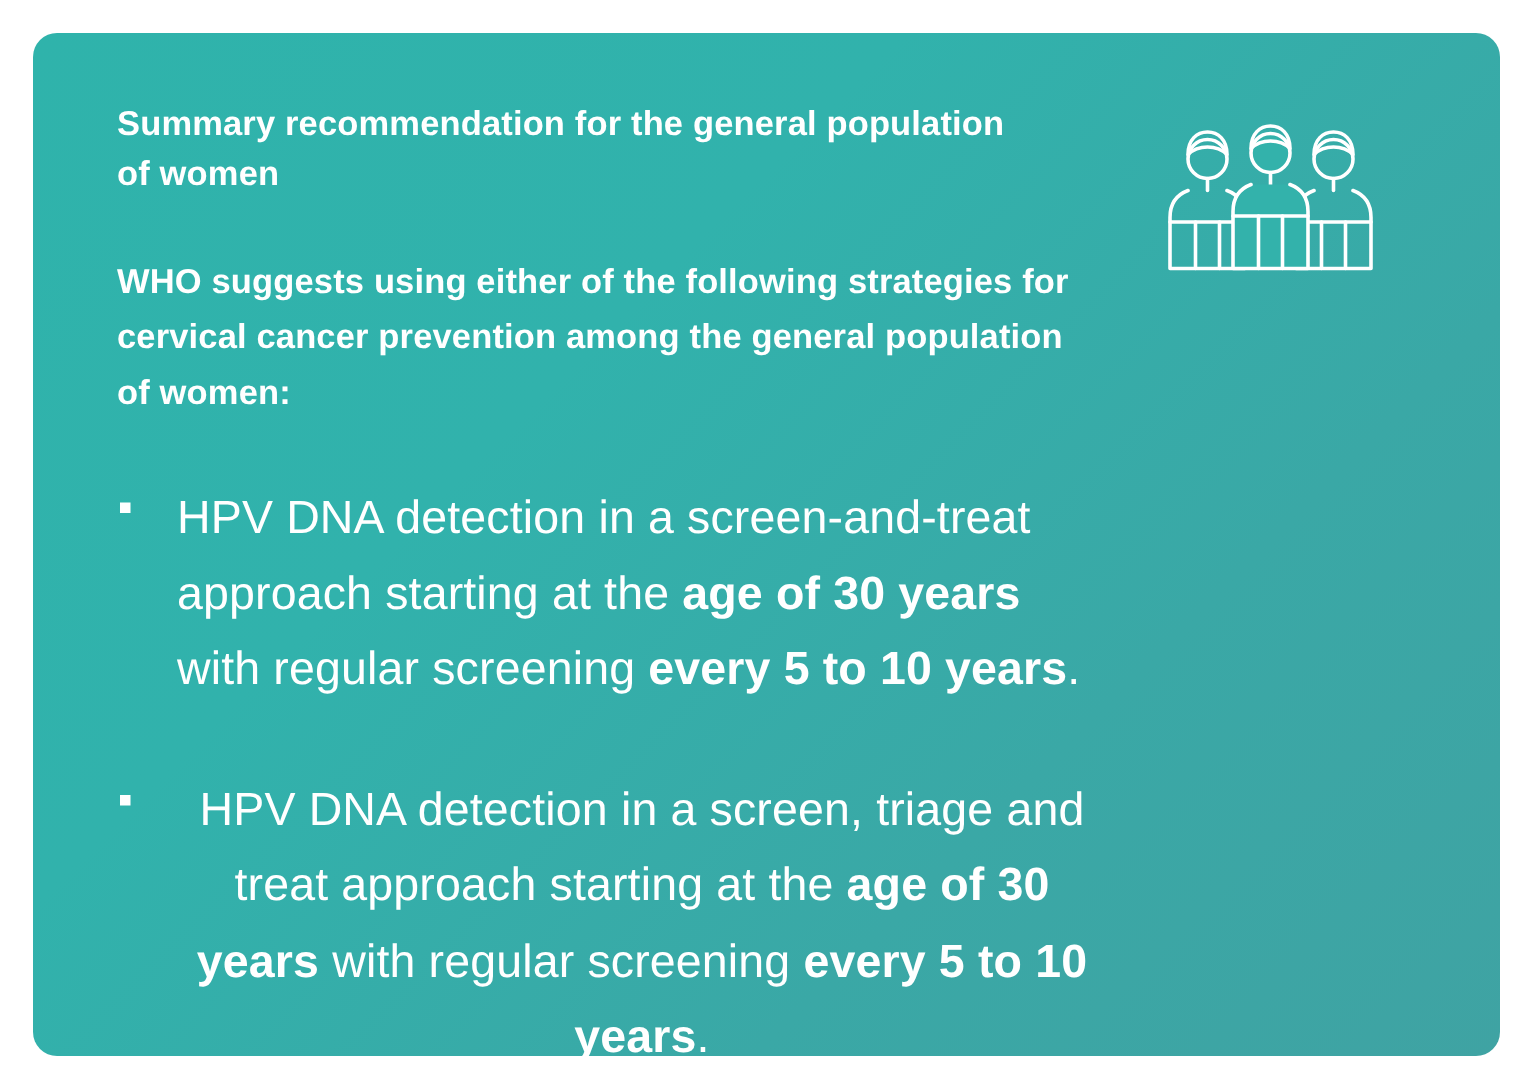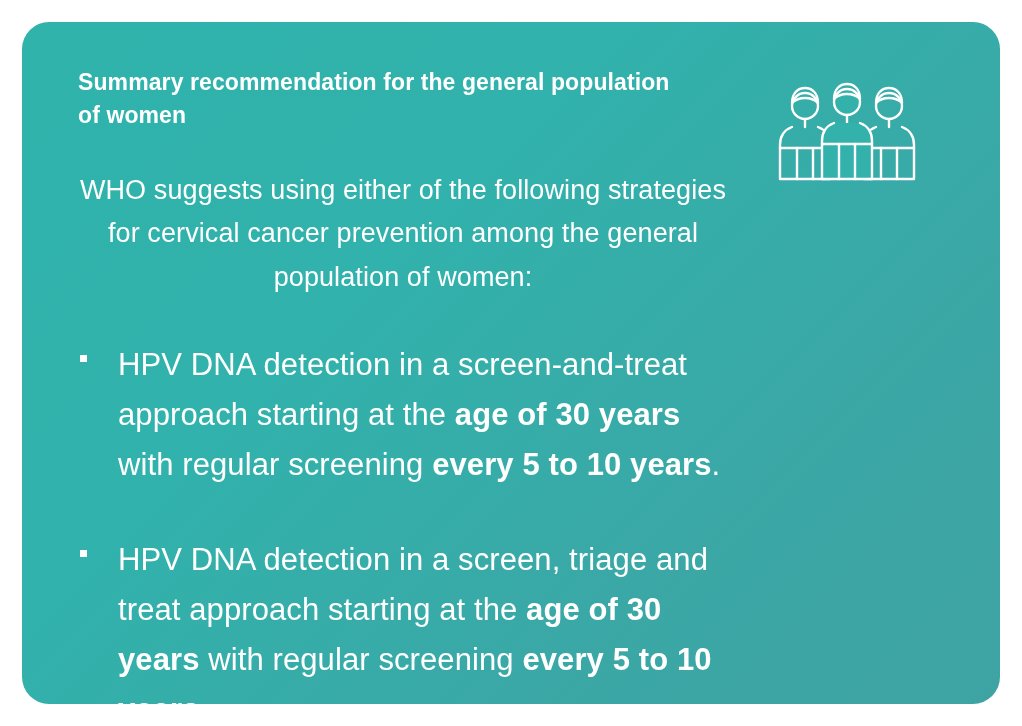--- a/index.html
+++ b/index.html
@@ -18,21 +18,21 @@
     width: 1022px;
     height: 726px;
     background: #ffffff;
     box-sizing: border-box;
     padding: 22px 22px;
   }
   .card {
     position: relative;
     width: 978px;
     height: 682px;
-    border-radius: 27px;
+    border-radius: 16px;
     background: linear-gradient(135deg, #2fb3ab 0%, #31b2ac 35%, #3aa8a6 70%, #3fa3a3 100%);
     box-sizing: border-box;
     overflow: hidden;
   }
   .card-inner {
     position: absolute;
     left: 56px;
     top: 44px;
     right: 56px;
     bottom: 40px;
@@ -42,43 +42,42 @@
     color: #ffffff;
     font-size: 23px;
     font-weight: bold;
     line-height: 1.45;
     letter-spacing: 0.1px;
     margin: 0;
   }
   .intro {
     width: 650px;
     color: #ffffff;
-    font-size: 27px;
-    font-weight: normal;
+    font-size: 23px;
+    font-weight: bold;
     line-height: 1.62;
     margin: 36px 0 0 0;
     letter-spacing: 0.1px;
-    text-align: center;
   }
   .bullets {
     list-style: none;
     margin: 40px 0 0 0;
     padding: 0;
     width: 660px;
   }
   .bullet {
     position: relative;
     padding-left: 40px;
     color: #ffffff;
     font-size: 31px;
     line-height: 1.62;
     letter-spacing: 0.1px;
     margin-bottom: 44px;
   }
-  .bullet:last-child { margin-bottom: 0; }
+  .bullet:last-child { margin-bottom: 0; text-align: center; }
   .bullet .marker {
     position: absolute;
     left: 2px;
     top: 15px;
     width: 7px;
     height: 7px;
     background: #ffffff;
     display: block;
   }
   .bullet b { font-weight: bold; }

